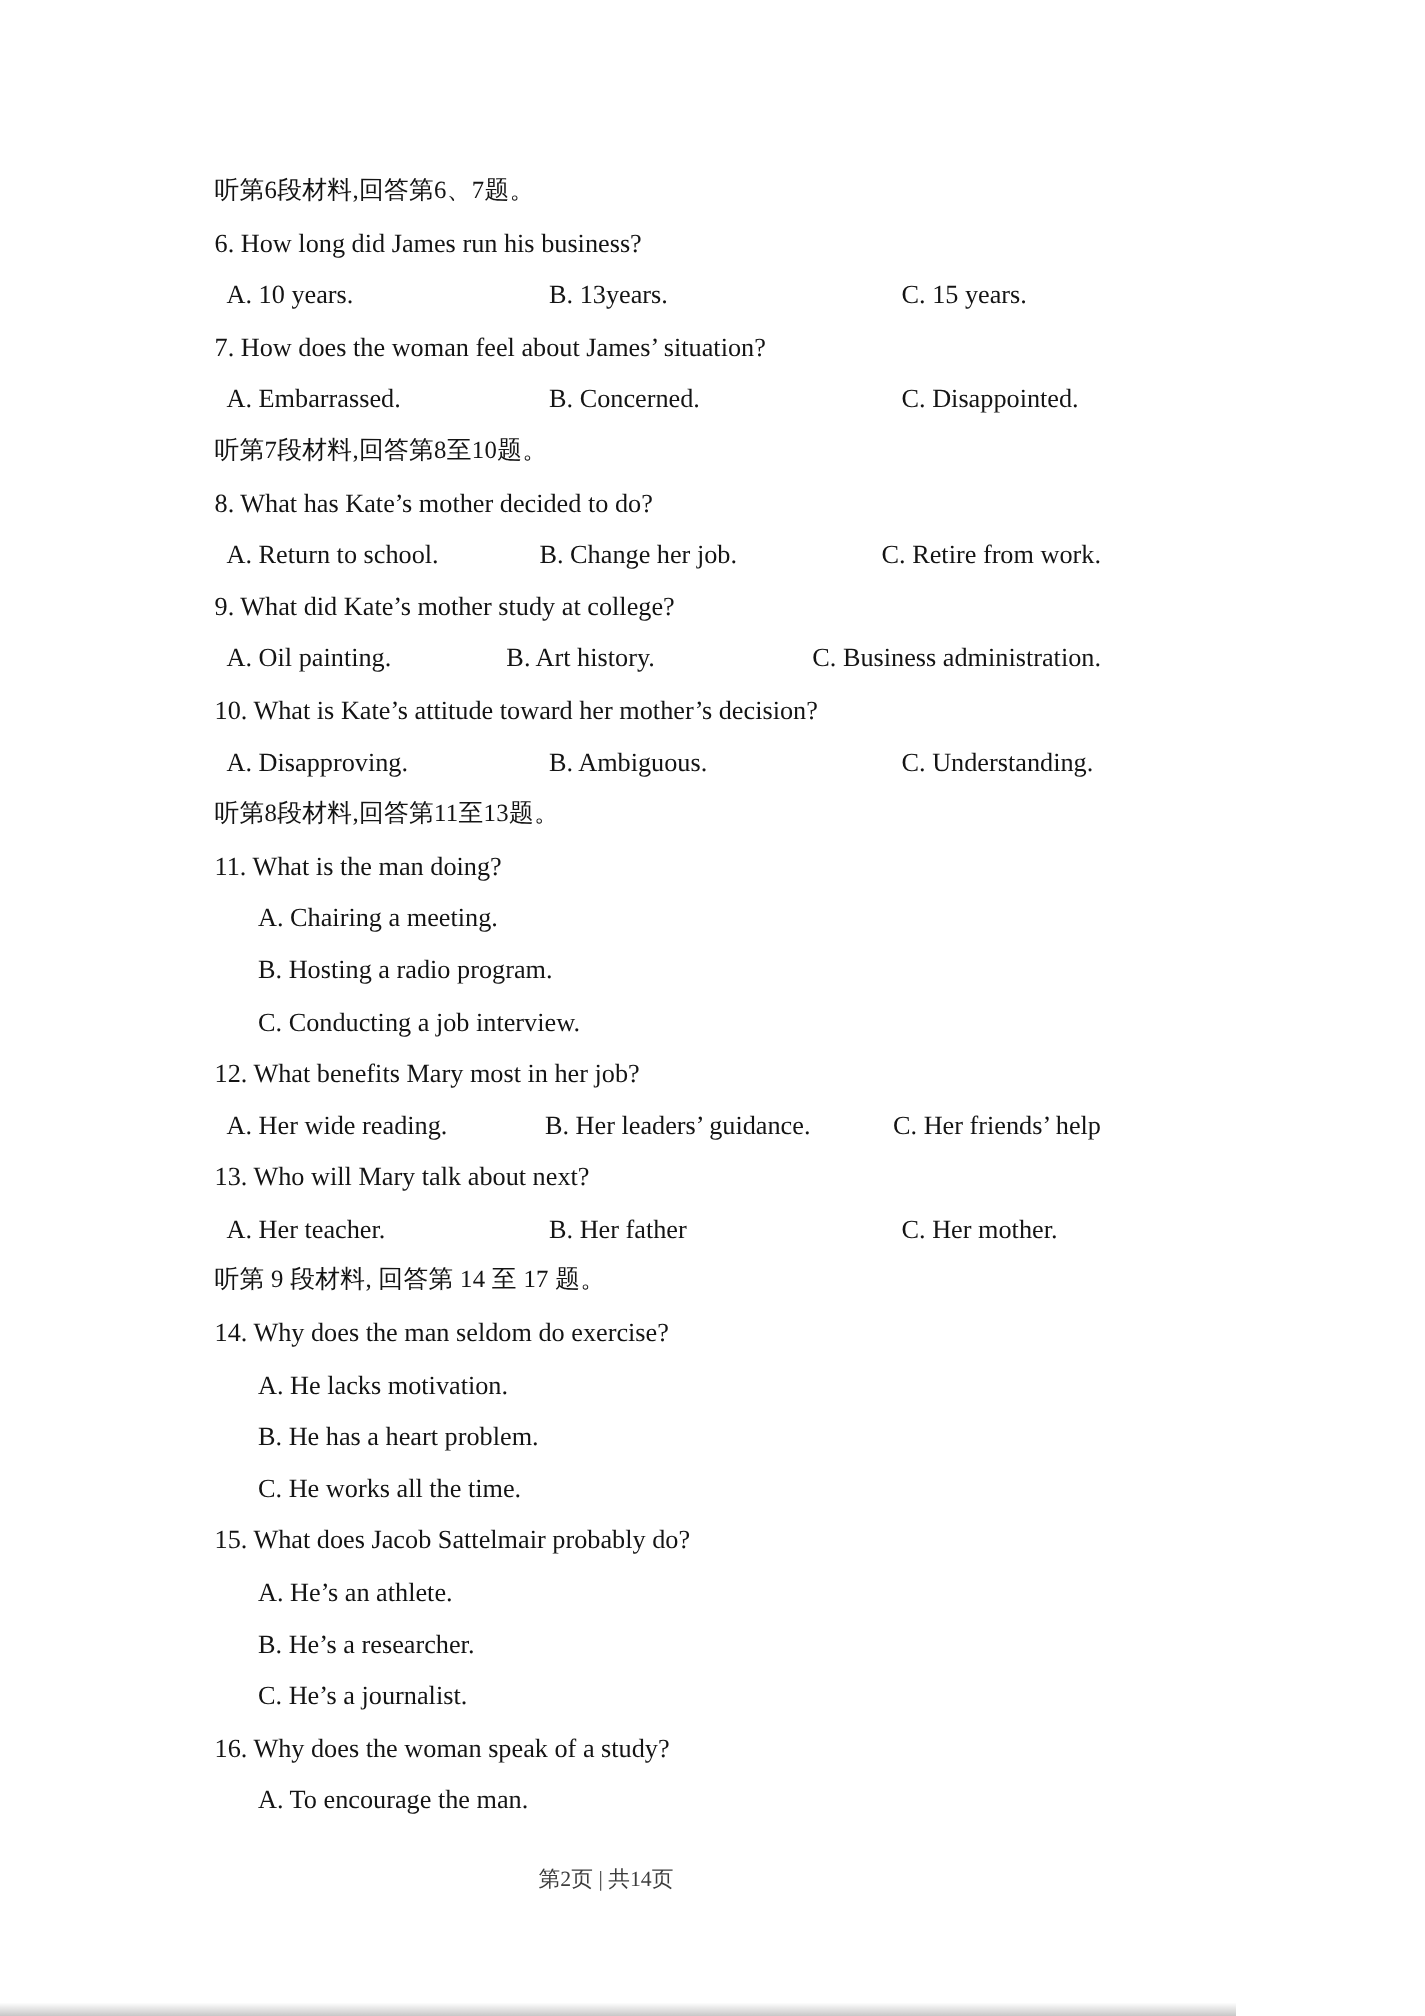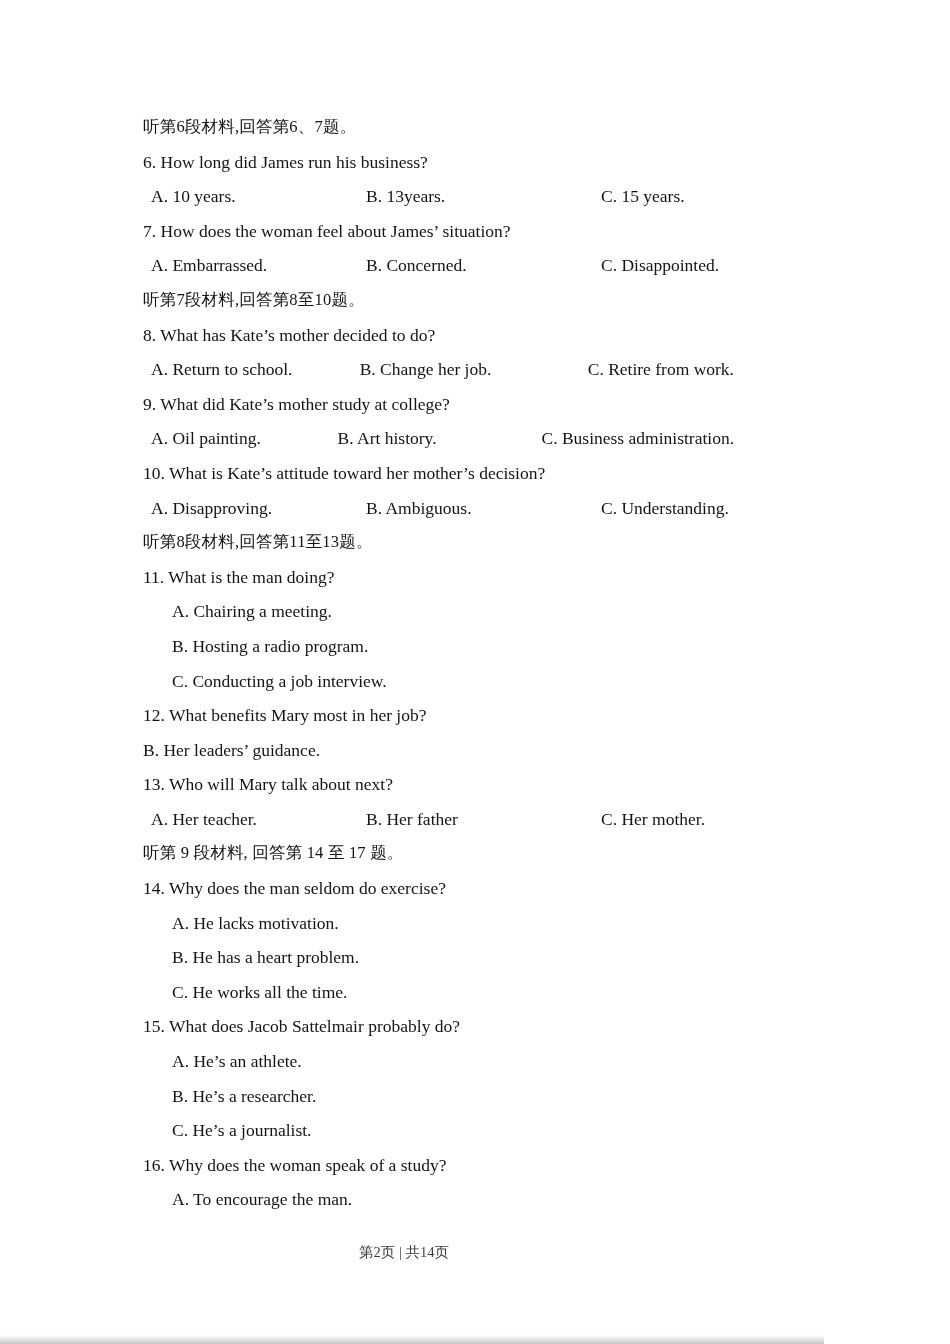--- a/index.html
+++ b/index.html
@@ -97,21 +97,23 @@
         <span class="opt opt-b">B. Ambiguous.</span>
         <span class="opt opt-c">C. Understanding.</span>
       </div>
       <p class="line section">听第8段材料,回答第11至13题。</p>
       <p class="line question">11. What is the man doing?</p>
       <p class="line option-line">A. Chairing a meeting.</p>
       <p class="line option-line">B. Hosting a radio program.</p>
       <p class="line option-line">C. Conducting a job interview.</p>
       <p class="line question">12. What benefits Mary most in her job?</p>
       <div class="line options-row">
+        <span class="opt opt-a">A. Her wide reading.</span>
         <span class="opt opt-b">B. Her leaders’ guidance.</span>
+        <span class="opt opt-c">C. Her friends’ help</span>
       </div>
       <p class="line question">13. Who will Mary talk about next?</p>
       <div class="line options-row">
         <span class="opt opt-a">A. Her teacher.</span>
         <span class="opt opt-b">B. Her father</span>
         <span class="opt opt-c">C. Her mother.</span>
       </div>
       <p class="line section">听第 9 段材料, 回答第 14 至 17 题。</p>
       <p class="line question">14. Why does the man seldom do exercise?</p>
       <p class="line option-line">A. He lacks motivation.</p>

